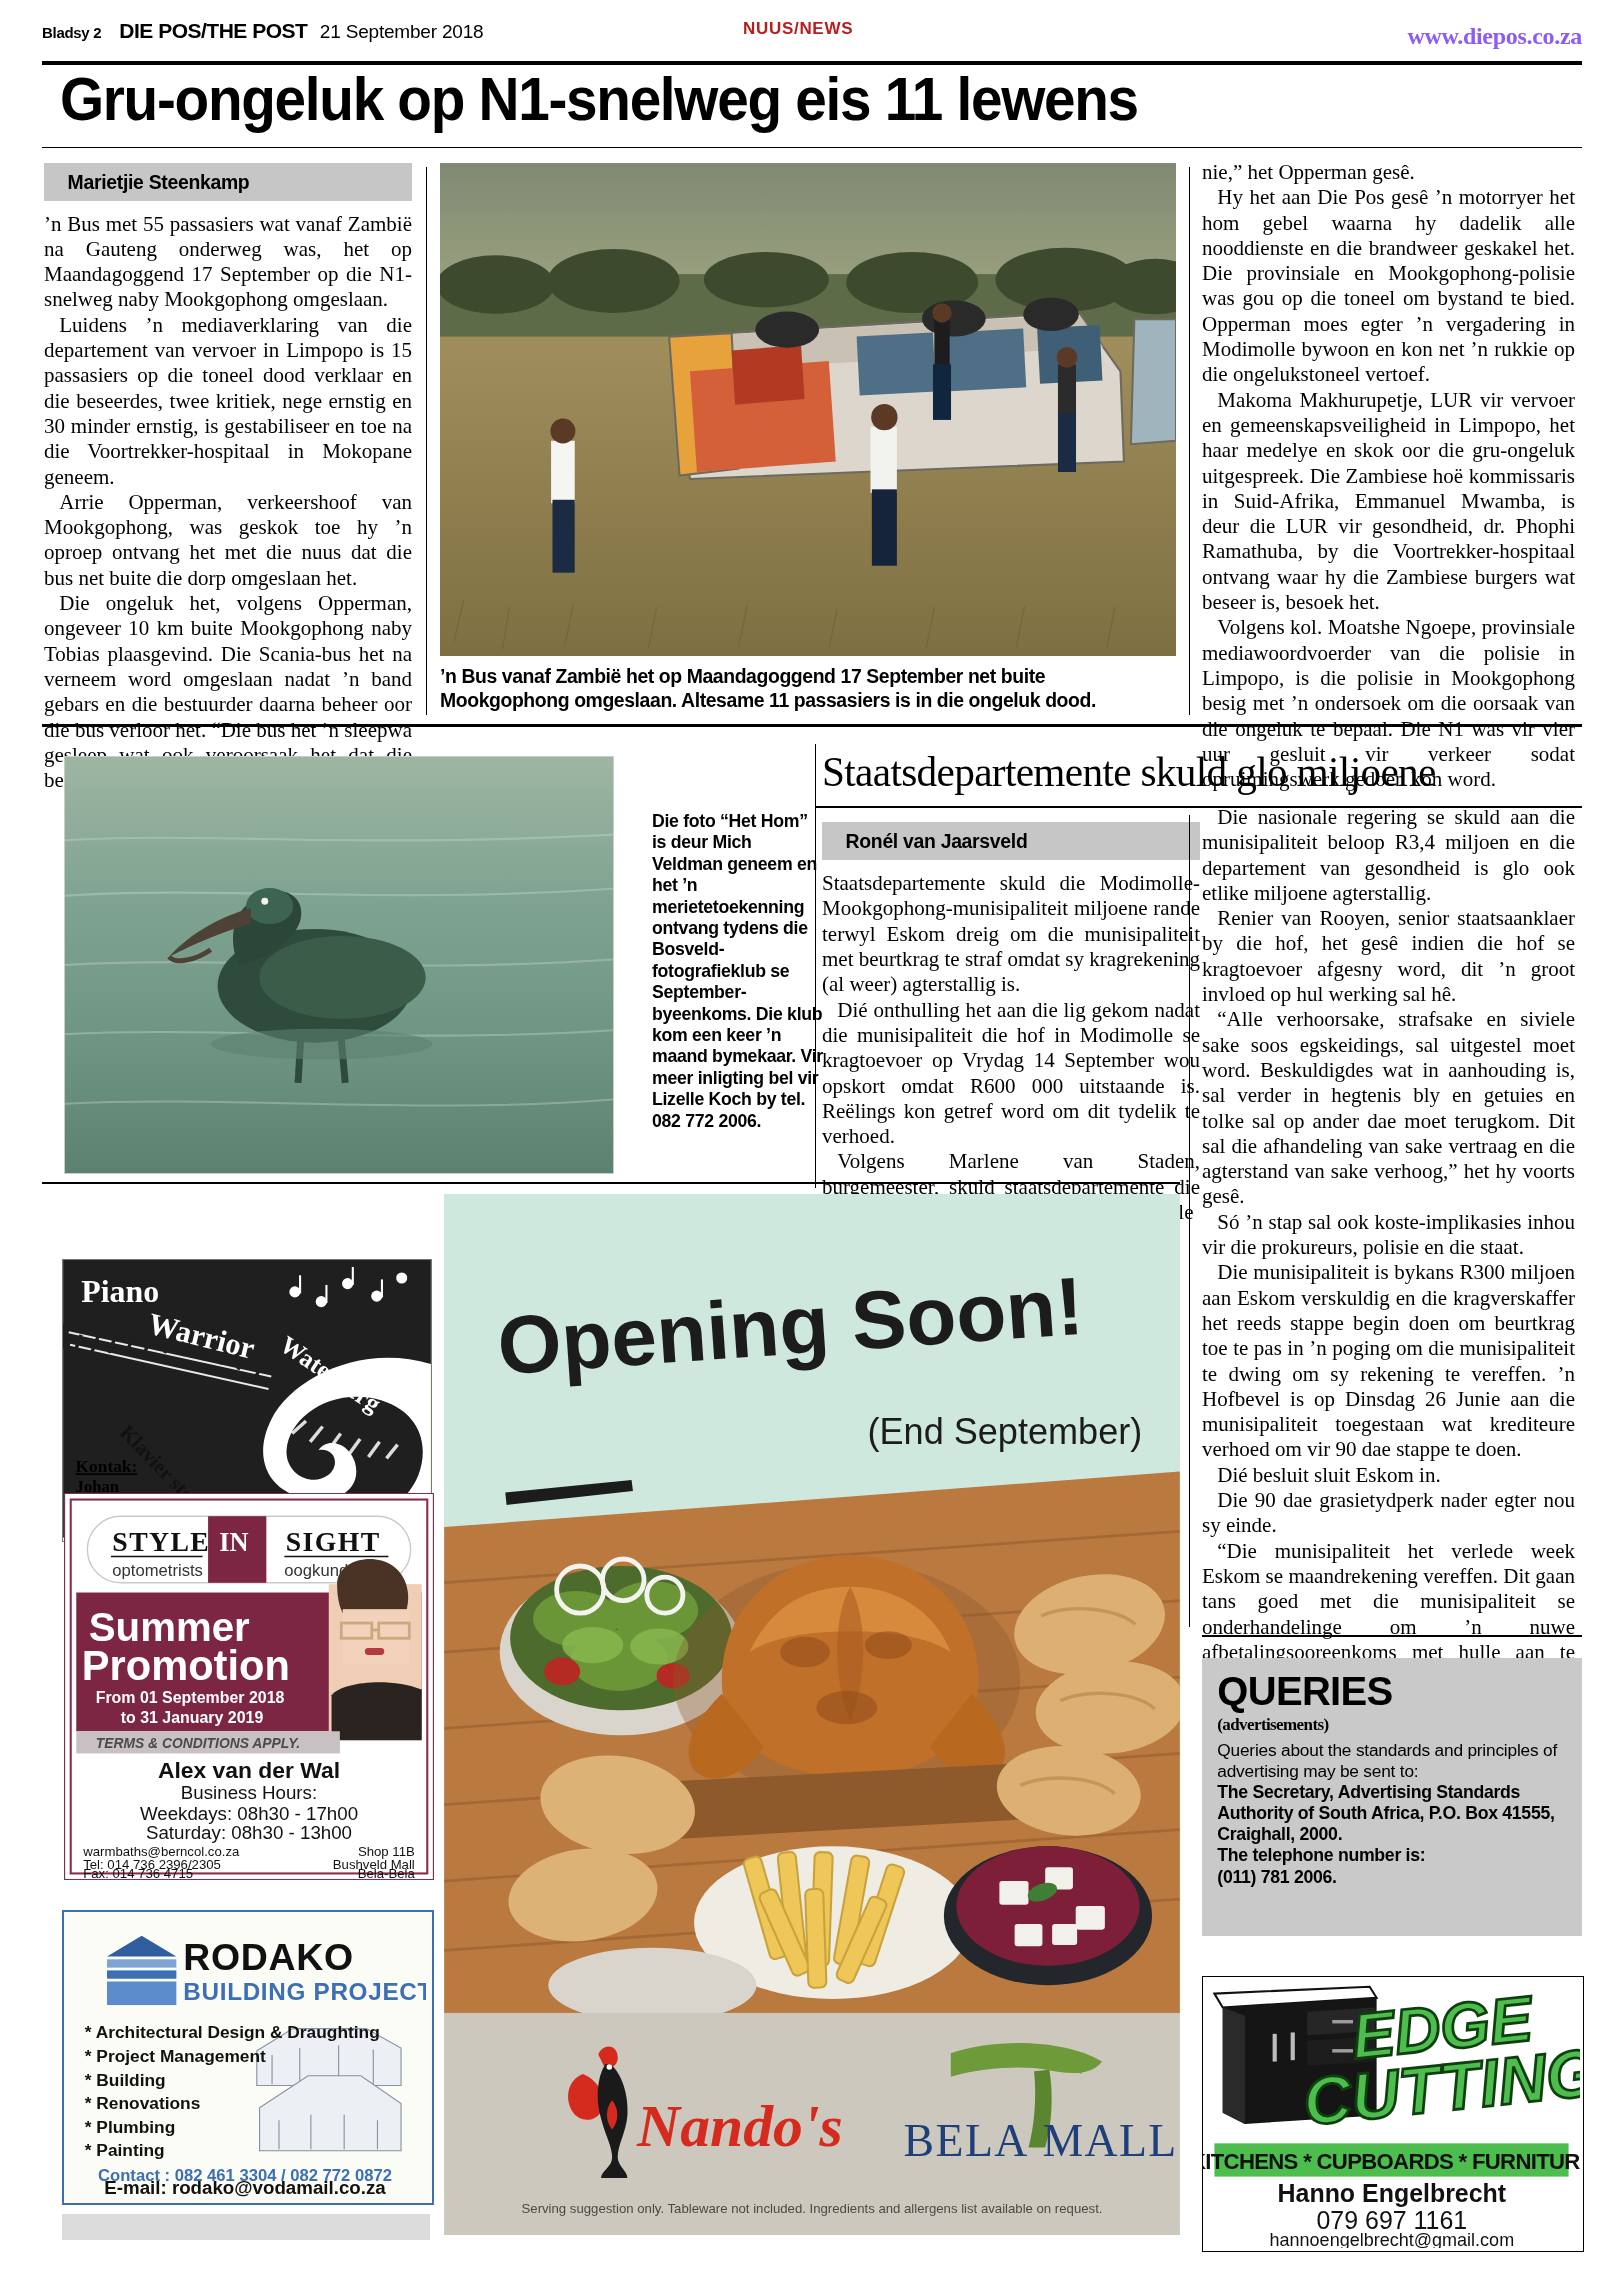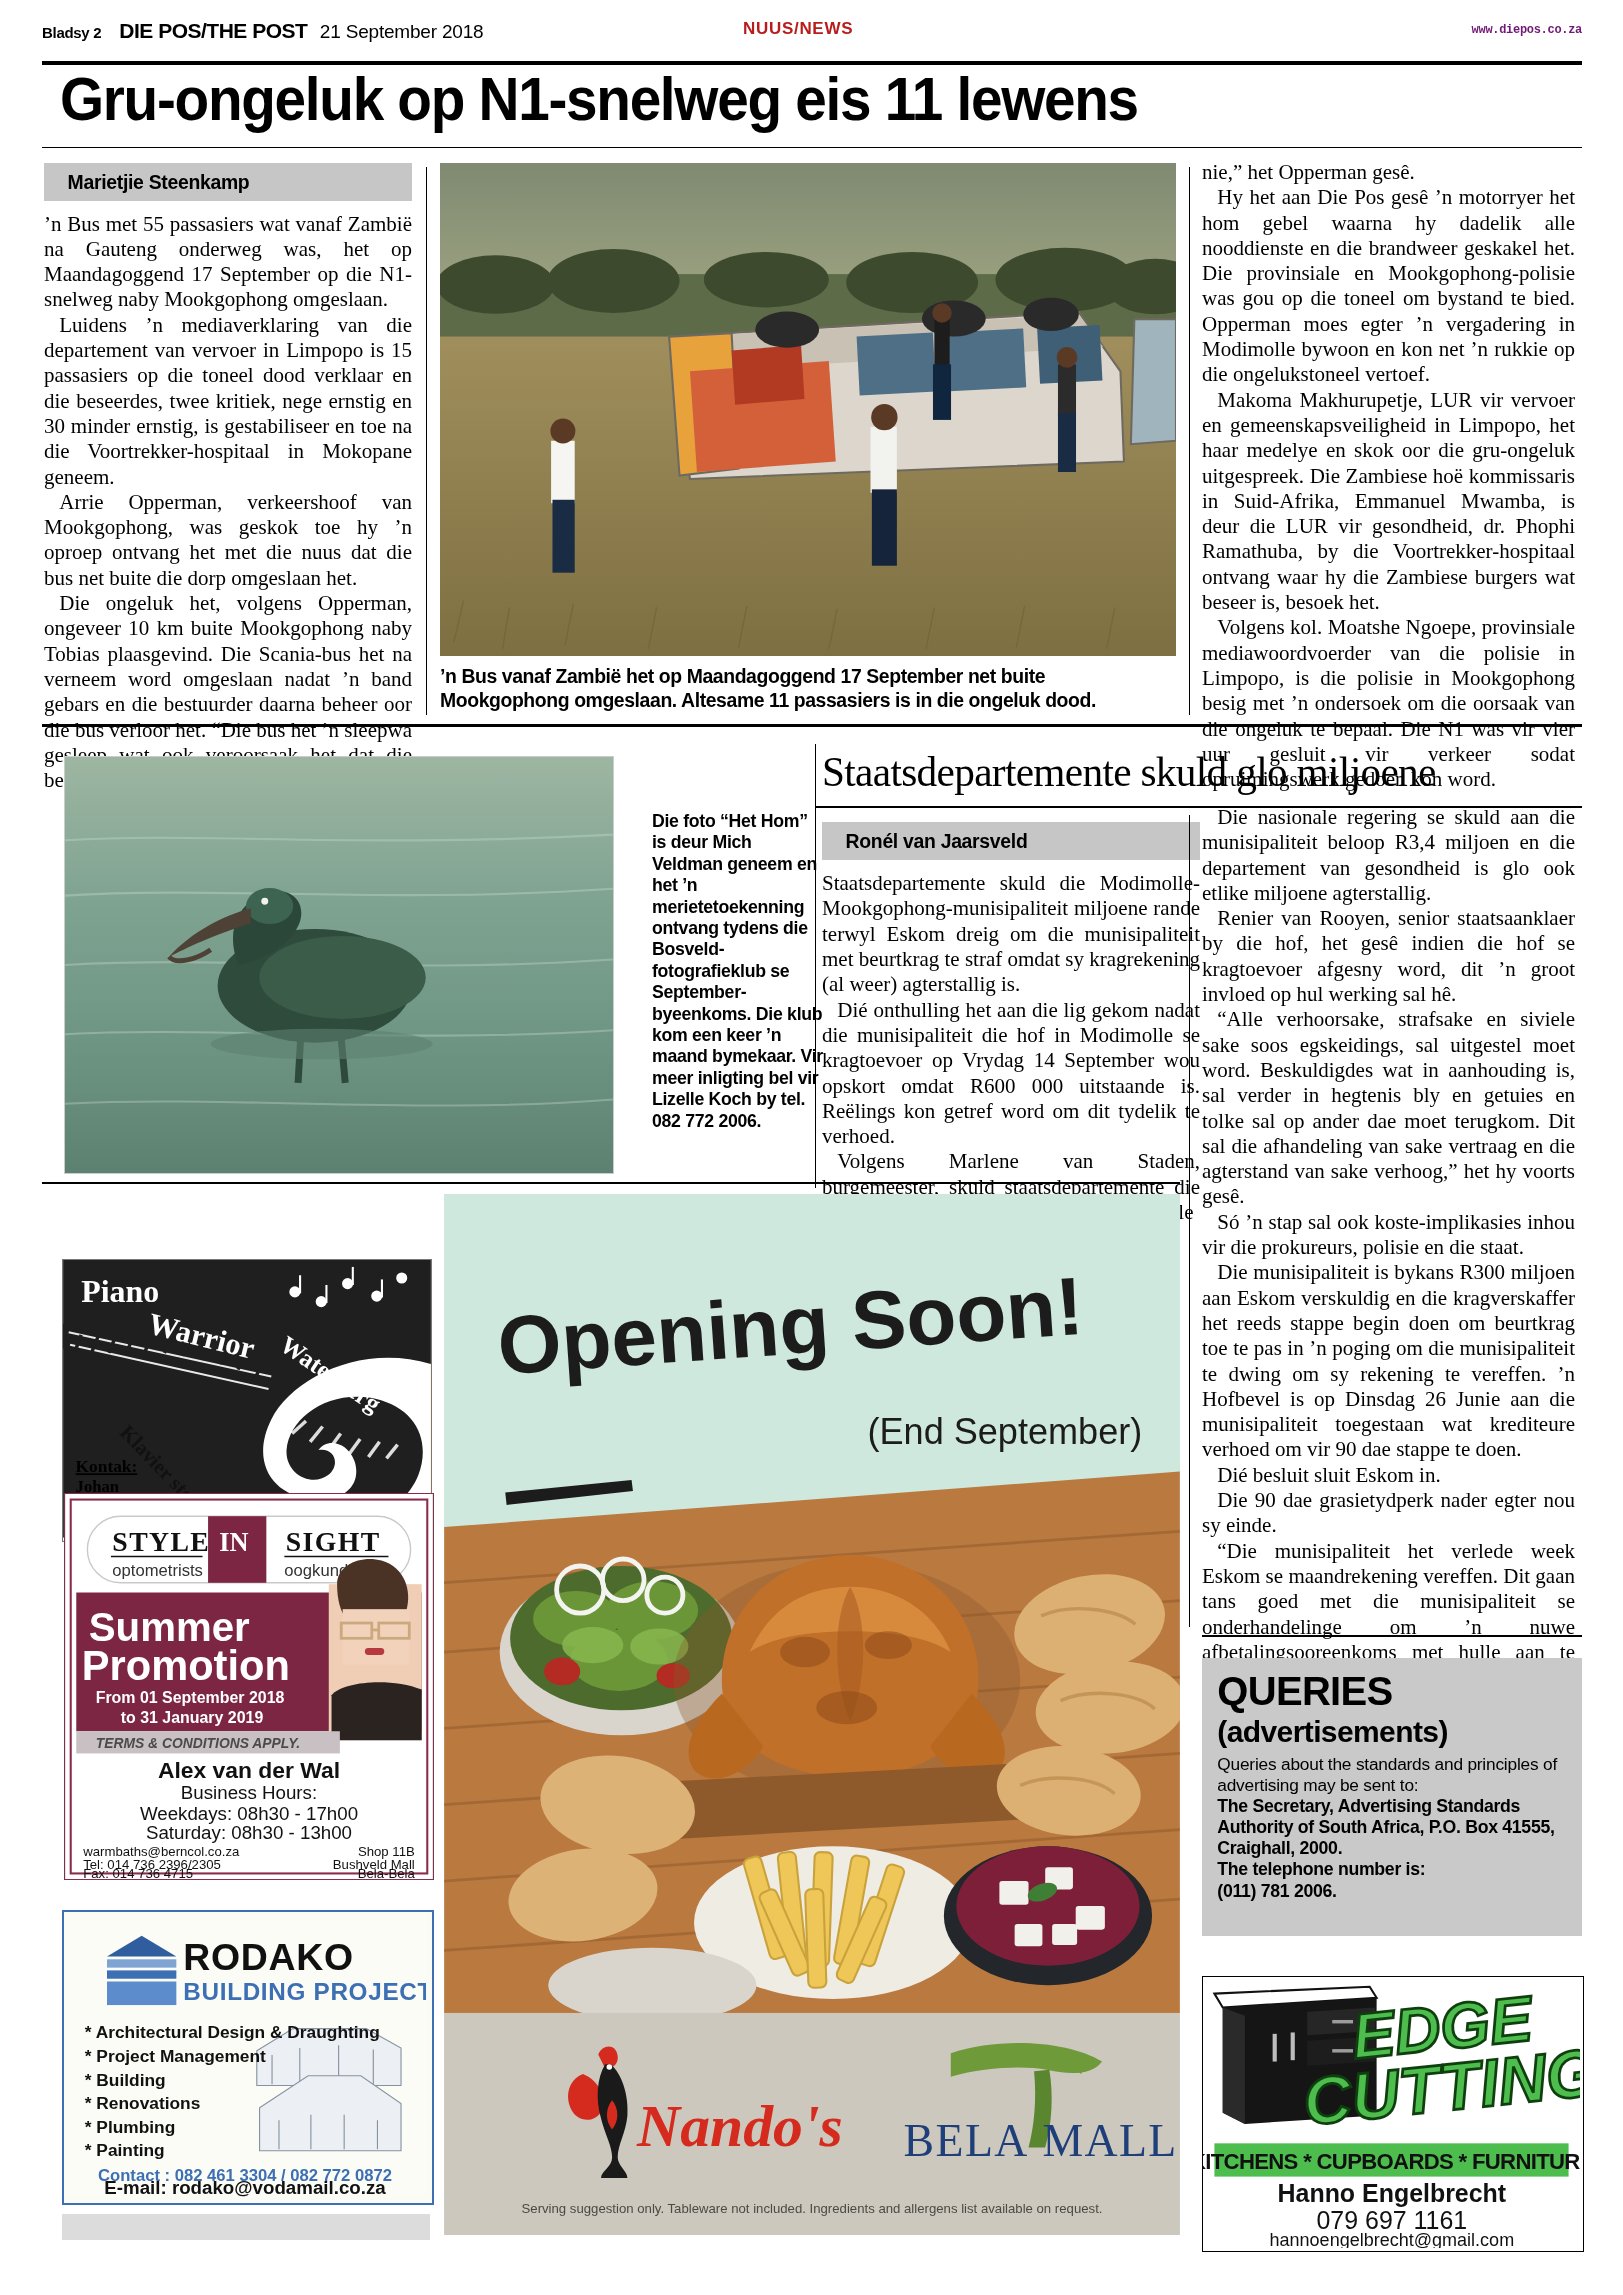--- a/index.html
+++ b/index.html
@@ -6,21 +6,21 @@
   body{width:1623px;height:2295px;position:relative;font-family:"Liberation Serif",serif;color:#000;}
   .page{position:absolute;inset:0;background:#fff;}
 
   
   .masthead{position:absolute;left:42px;top:19.4px;width:1540px;height:40px;}
   .mh-row{display:flex;align-items:baseline;height:36px;}
   .mh-page{font-family:"Liberation Sans",sans-serif;font-weight:bold;font-size:15px;letter-spacing:-0.3px;}
   .mh-title{font-family:"Liberation Sans",sans-serif;font-weight:bold;font-size:21px;margin-left:18px;letter-spacing:-0.5px;}
   .mh-date{font-family:"Liberation Sans",sans-serif;font-size:19px;margin-left:12.5px;letter-spacing:-0.2px;}
   .mh-section{position:absolute;left:701px;top:0;font-family:"Liberation Sans",sans-serif;font-weight:bold;font-size:17px;color:#b91c1c;letter-spacing:0.7px;}
-  .mh-url{position:absolute;right:0;top:3.5px;font-family:Liberation Mono, monospace;font-weight:bold;font-size:12px;color:#701a75;letter-spacing:-0.3px;}
+  .mh-url{position:absolute;right:0;top:3.5px;font-family:Liberation Serif, serif;font-weight:bold;font-size:24px;color:#8b5cf6;letter-spacing:-0.3px;}
   .mh-rule{position:absolute;left:42px;top:61px;width:1540px;height:3.5px;background:#000;}
 
   
   .headline{position:absolute;left:60px;top:68px;width:1513px;
     font-family:"Liberation Sans",sans-serif;font-weight:bold;font-size:61px;line-height:1.02;
     letter-spacing:-1.4px;transform:scaleX(.93);transform-origin:left top;}
   .hl-rule{position:absolute;left:42px;top:147px;width:1540px;height:1.4px;background:#000;}
 
   
   .byline{background:#c6c6c6;padding:7.6px 0 7.6px 23.6px;font-family:"Liberation Sans",sans-serif;
@@ -60,21 +60,21 @@
     border:0.7px solid #777;overflow:hidden;margin-top:7px;}
   .ad-style{position:absolute;left:64px;top:1493px;width:368px;height:385px;border:0.7px solid #8a2b4e;overflow:hidden;background:#15803d;}
   .ad-rodako{position:absolute;left:62px;top:1910px;width:368px;height:291px;border:2.8px solid #3c6fb4;background:#fbfbf5;overflow:hidden;}
 
   
   .ad-nandos{position:absolute;left:444px;top:1194px;width:736px;height:1041px;background:#cfe8de;overflow:hidden;}
 
   
   .queries{position:absolute;left:1202px;top:1658px;width:380px;height:278px;background:#c9c9c9;padding:12.5px 15.3px;box-sizing:border-box;}
   .q-title{font-family:"Liberation Sans",sans-serif;font-weight:bold;font-size:40px;letter-spacing:-0.7px;line-height:1;}
-  .q-sub{font-family:Liberation Sans, sans-serif;font-weight:bold;font-size:30px;letter-spacing:-0.6px;margin-top:4.2px;}
+  .q-sub{font-family:Liberation Serif, serif;font-weight:bold;font-size:17px;letter-spacing:-0.6px;margin-top:4.2px;}
   .q-body{font-family:"Liberation Sans",sans-serif;font-size:17.3px;line-height:1.2;margin-top:5.6px;letter-spacing:-0.2px;}
   .q-bold{font-family:"Liberation Sans",sans-serif;font-weight:bold;font-size:17.7px;line-height:1.2;letter-spacing:-0.3px;}
 
   
   .ad-edge{position:absolute;left:1202px;top:1976px;width:380px;height:274px;border:1.4px solid #000;background:#fff;overflow:hidden;}
 
   
   .bottombar{position:absolute;left:62px;top:2214px;width:368px;height:26px;background:#dcdcdc;}
 </style>
 </head>

